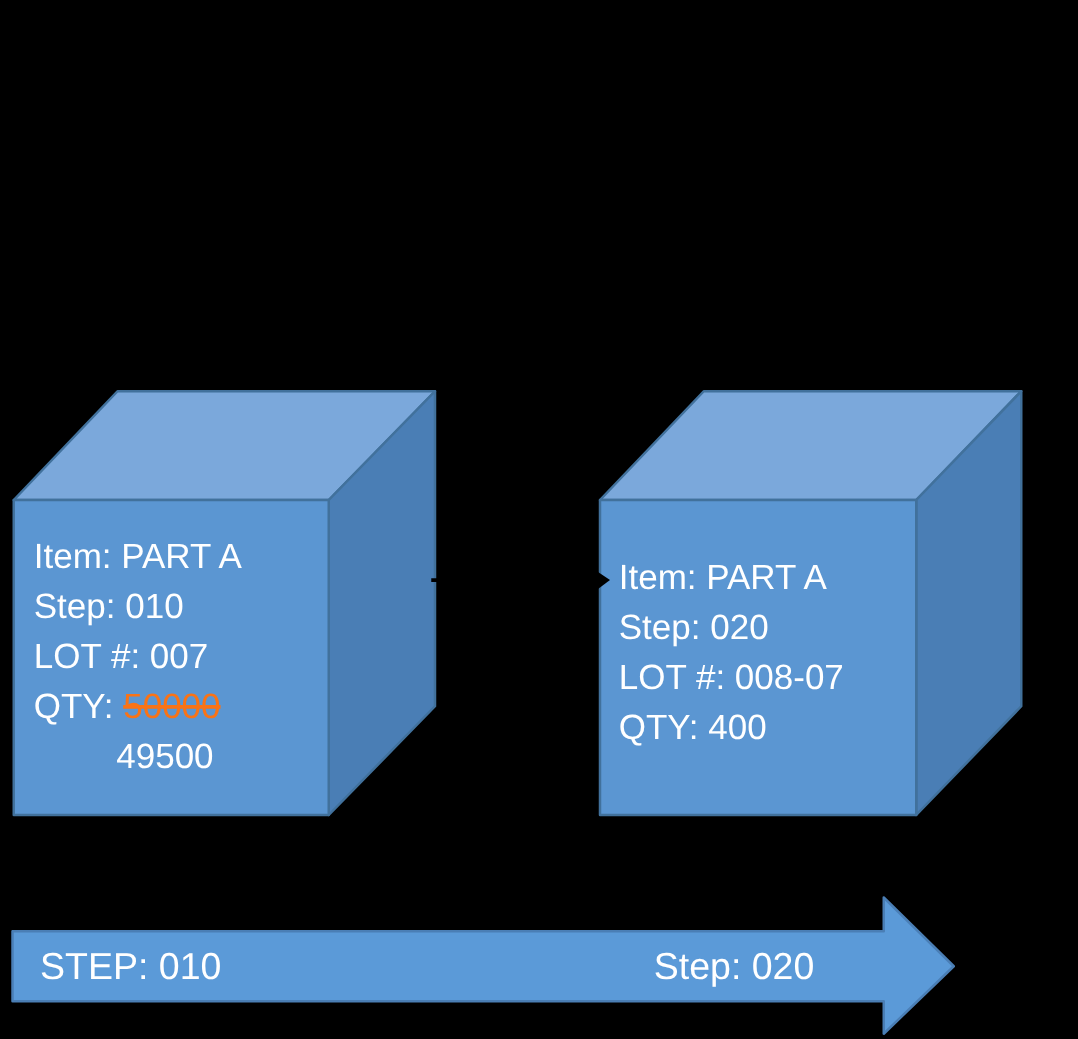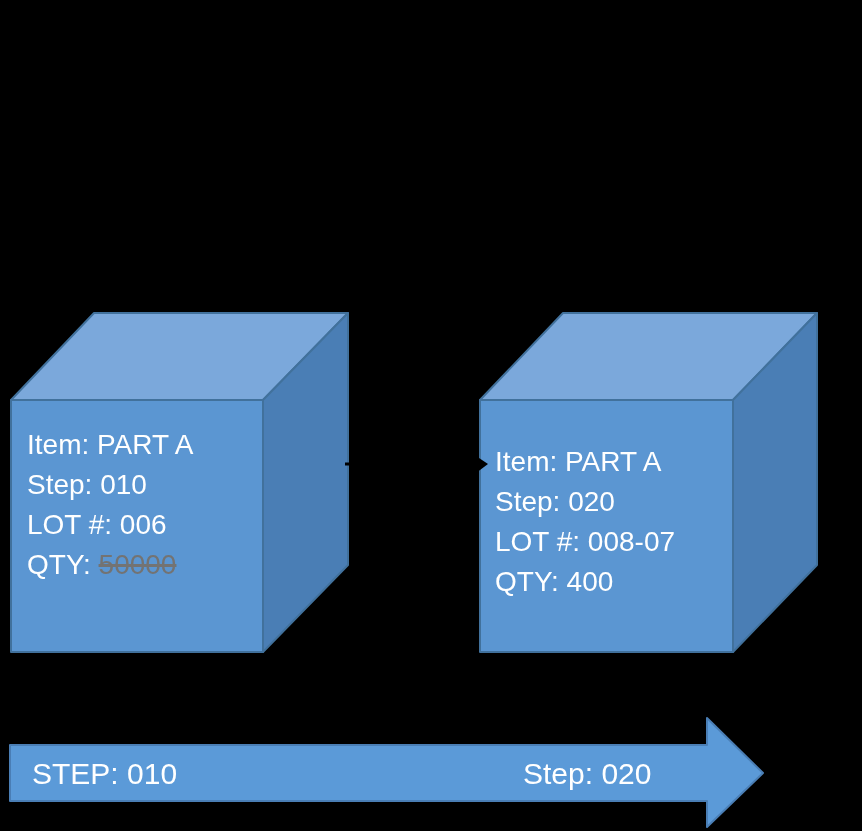--- a/index.html
+++ b/index.html
@@ -35,21 +35,21 @@
     stroke-linejoin: round;
   }
   .cube-label {
     position: absolute;
     color: #FFFFFF;
     font-size: 28px;
     line-height: 40px;
     white-space: nowrap;
   }
   .struck {
-    color: #737373;
+    color: #f97316;
     text-decoration: line-through;
     text-decoration-thickness: 3px;
   }
   .qty-new-line { padding-left: 66px; }
   .arrow-label {
     position: absolute;
     color: #FFFFFF;
     font-size: 30px;
     line-height: 40px;
     white-space: nowrap;
@@ -78,22 +78,23 @@
       <line class="connector" x1="345" y1="464" x2="476" y2="464"></line>
       <polygon class="connector-head" points="476,456 488,464 476,473"></polygon>
     </g>
 
     <polygon class="process-arrow-shape" points="10,745 707,745 707,718 763,773 707,827 707,801 10,801" fill="#5B9AD8"></polygon>
   </svg>
 
   <div class="cube-label" style="left:27px; top:425px;">
     <div>Item: PART A</div>
     <div>Step: 010</div>
-    <div>LOT #: 006</div>
+    <div>LOT #: 007</div>
     <div><span>QTY: </span><span class="struck">50000</span></div>
+    <div class="qty-new-line">49500</div>
   </div>
 
   <div class="cube-label" style="left:495px; top:442px;">
     <div>Item: PART A</div>
     <div>Step: 020</div>
     <div>LOT #: 008-07</div>
     <div>QTY: 400</div>
   </div>
 
   <div class="arrow-label" style="left:32px; top:754px;">STEP: 010</div>

